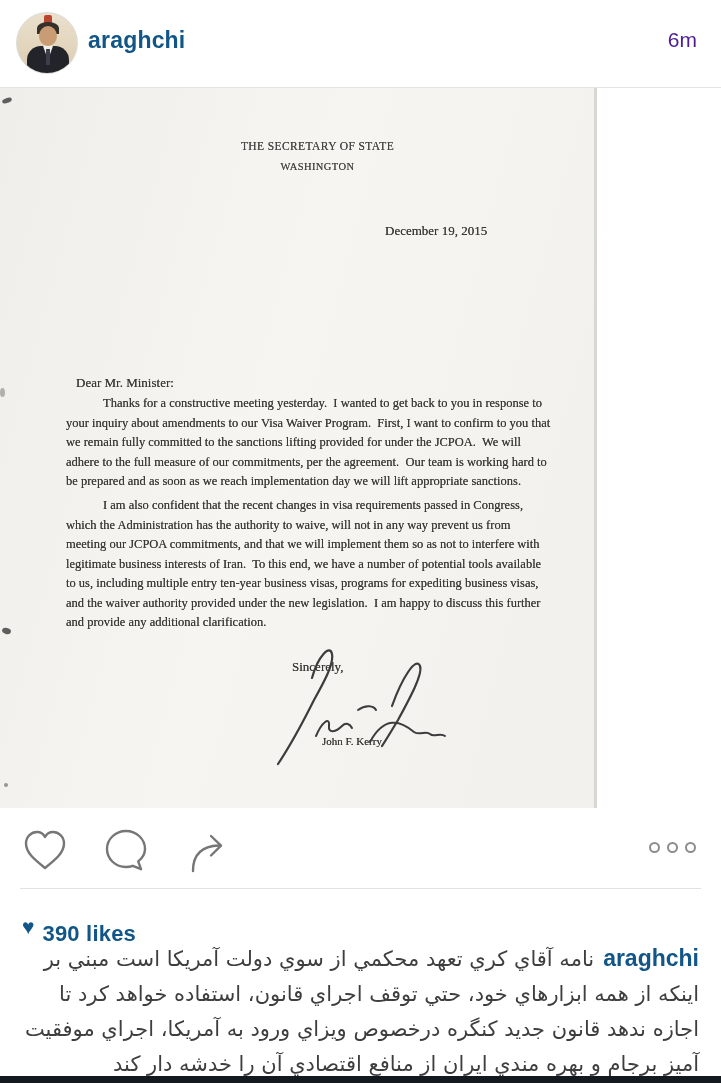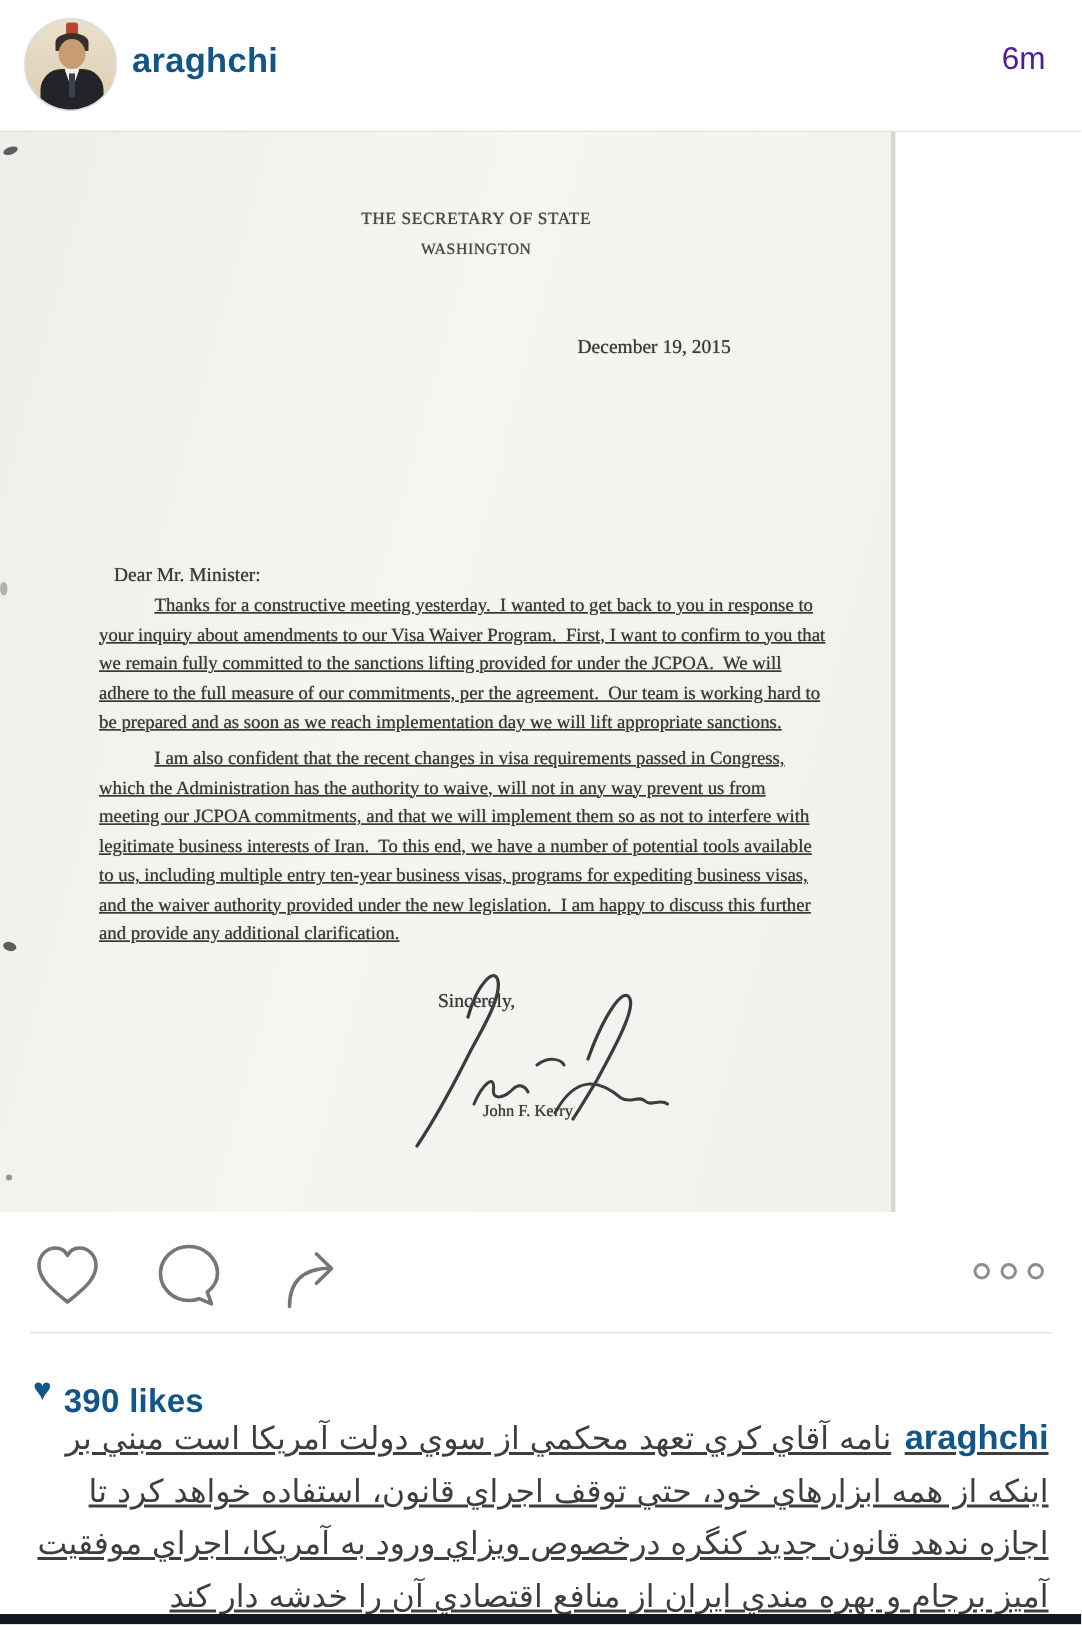--- a/index.html
+++ b/index.html
@@ -39,21 +39,21 @@
   .s4 { left:4px;  top:695px; width:4px;  height:4px; opacity:.5; }
 
   .letter { position:absolute; inset:0; color:#3a3936; font-family:"Liberation Serif", serif;
             text-shadow:0 0 0.6px rgba(60,58,54,0.85); }
   .letterhead { position:absolute; left:175px; top:52px; width:285px; text-align:center; color:#474644; }
   .lh1 { font-size:11.5px; letter-spacing:0.4px; }
   .lh2 { font-size:10.5px; letter-spacing:0.4px; margin-top:9px; }
   .letter-date { position:absolute; left:385px; top:135px; font-size:13px; }
   .recipient   { position:absolute; left:76px; top:187px; font-size:13px; line-height:21px; white-space:pre; }
   .salutation  { position:absolute; left:76px; top:275px; font-size:13px;margin-top:12px; }
-  .para { position:absolute; left:66px; font-size:12.5px; line-height:19.5px; white-space:pre; text-indent:37px;text-decoration:underline; }
+  .para { position:absolute; left:66px; font-size:12.5px; line-height:19.5px; white-space:pre; text-indent:37px; }
   .para1 { top:306px; }
   .para2 { top:408px; }
   .closing { position:absolute; left:292px; top:571px; font-size:13px; }
   .signature-svg { position:absolute; left:268px; top:556px; }
   .signer { position:absolute; left:322px; top:647px; font-size:11px; }
 
   
   .icon-btn { position:absolute; width:48px; height:48px; cursor:pointer; }
   .like-btn    { left:21px;  top:826px; }
   .comment-btn { left:102px; top:826px; }
@@ -61,21 +61,21 @@
   .more-btn { position:absolute; left:649px; top:842px; display:flex; gap:7px; cursor:pointer; }
   .dot { width:11px; height:11px; border:2px solid #8d8d8d; border-radius:50%; }
   .action-divider { position:absolute; left:20px; right:20px; top:888px; height:1px; background:#e2e2e2; }
 
   
   .likes-row { position:absolute; left:22px; top:905px; display:flex; align-items:center; gap:8px;
                color:#125688; cursor:pointer; }
   .likes-heart { font-size:21px; line-height:21px; }
   .likes-label { font-size:22px; font-weight:700; letter-spacing:0.2px;margin-top:16px; }
   .caption { position:absolute; left:22px; right:22px; top:941px; direction:rtl; 
-             font-size:21px; line-height:35px; color:#3e3e3e; font-family:"DejaVu Sans", sans-serif;text-decoration:underline; }
+             font-size:21px; line-height:35px; color:#3e3e3e; font-family:"DejaVu Sans", sans-serif; }
   .caption-username { font-family:"Liberation Sans", sans-serif; font-weight:700; font-size:23px;
                       color:#125688; margin-left:9px; cursor:pointer; }
   .caption-text { white-space:pre; }
 
   .bottom-bar { position:absolute; left:0; bottom:0; width:721px; height:7px; background:#14181f; }
 </style>
 </head>
 <body>
 
 <div class="page">

